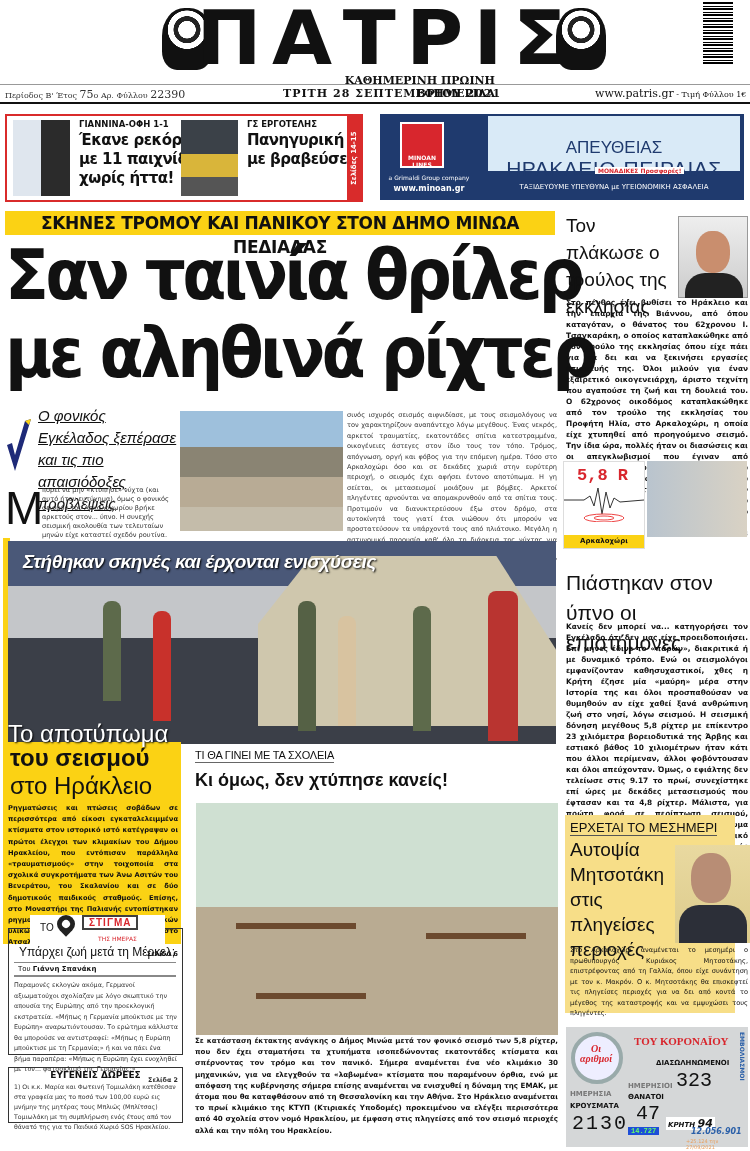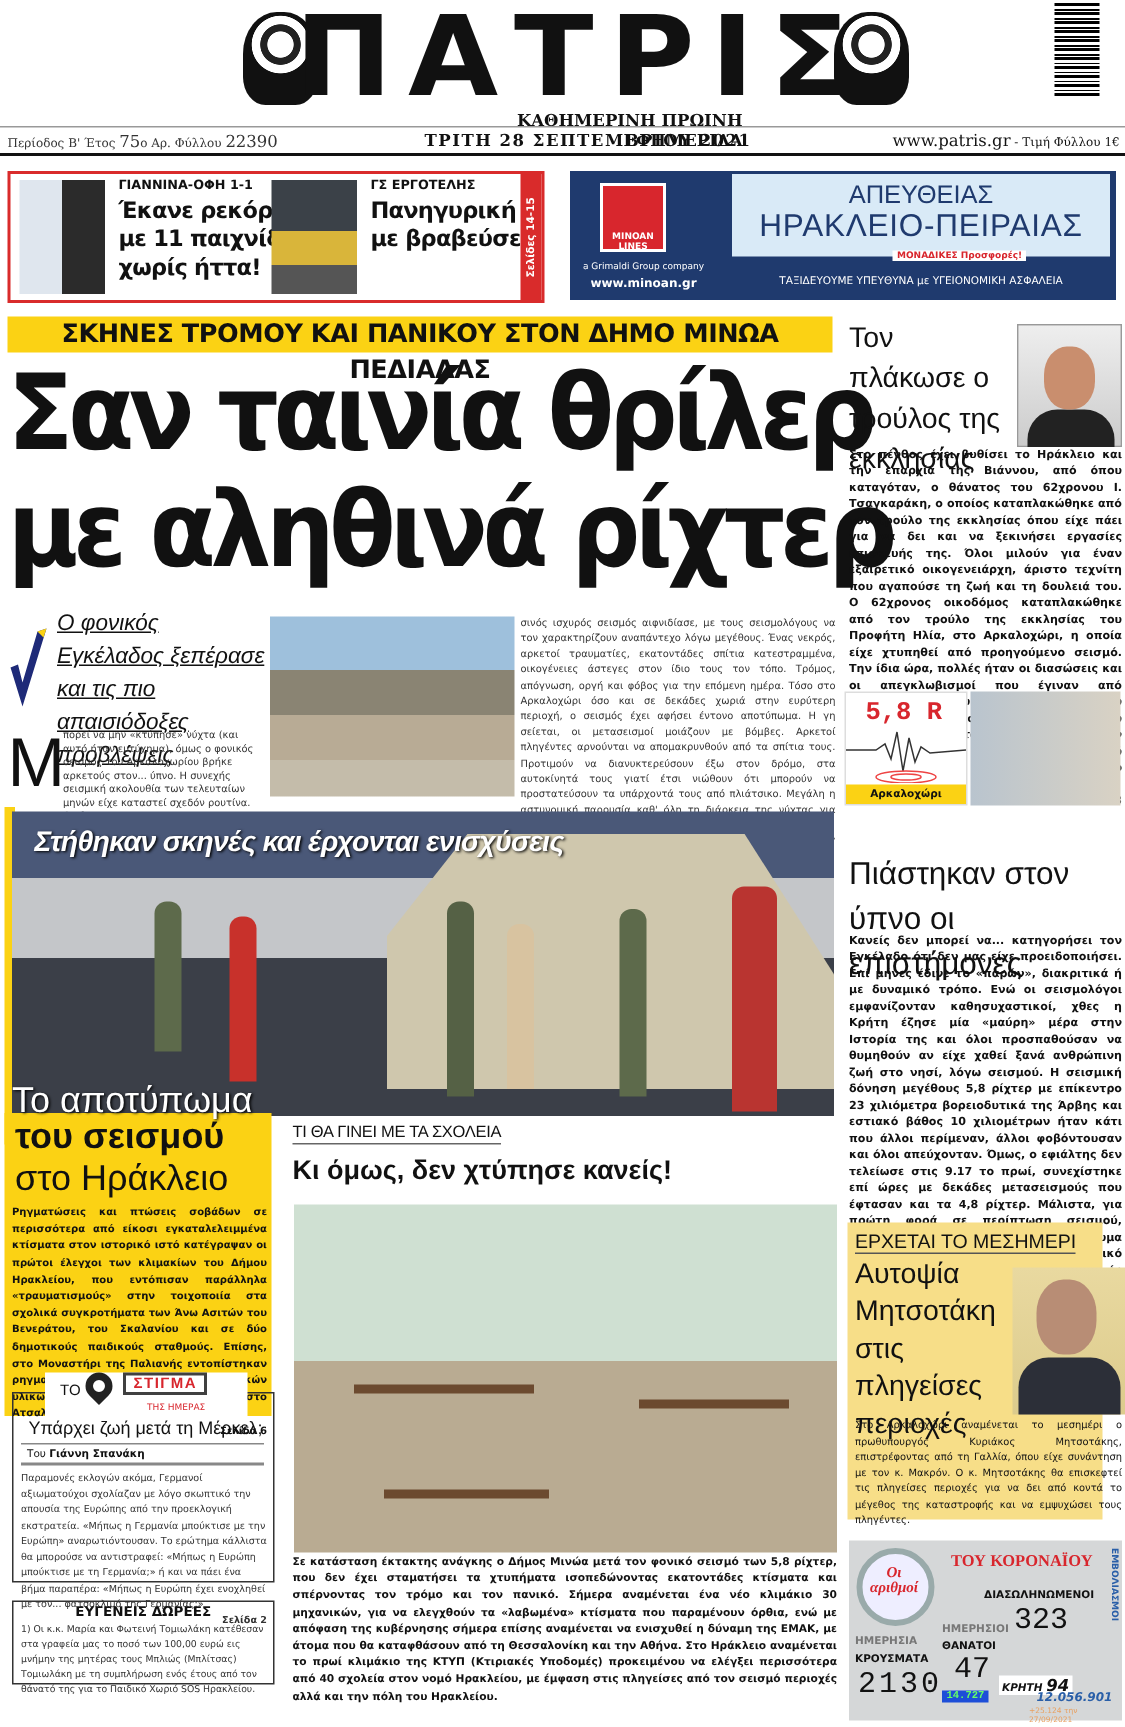--- a/index.html
+++ b/index.html
@@ -21,21 +21,21 @@
 .sports{left:5px;top:114px;width:358px;height:88px;border:2px solid #d92b2b;background:#fff}
 .sports .redtab{position:absolute;right:0;top:0;width:14px;height:84px;background:#d92b2b;color:#fff;font-size:7px;font-weight:bold;writing-mode:vertical-rl;transform:rotate(180deg);text-align:center;line-height:14px}
 .thumb{position:absolute;top:4px;width:57px;height:76px}
 .sp-kicker{position:absolute;font-size:8.5px;font-weight:bold;color:#111}
 .sp-head{position:absolute;font-size:15px;font-weight:bold;line-height:19px;font-family:"DejaVu Sans",sans-serif;letter-spacing:-0.5px}
 
 .ad{left:380px;top:114px;width:364px;height:86px;background:#1f3a6e}
 .ad-logo{position:absolute;left:20px;top:8px;width:44px;height:46px;background:#d8262d;border:2px solid #fff;color:#fff;font-size:6px;font-weight:bold;text-align:center;padding-top:30px;line-height:7px}
 .ad-small{position:absolute;left:4px;width:90px;text-align:center;color:#fff}
 .ad-box{position:absolute;left:108px;top:2px;width:252px;height:55px;background:#d9eaf7;text-align:center;color:#1f3a6e;font-family:"Liberation Sans",sans-serif}
-.ad-l1{font-size:17px;line-height:20px;padding-top:4px}
+.ad-l1{font-size:17px;line-height:20px;padding-top:22px}
 .ad-l2{font-size:21px;line-height:22px;letter-spacing:0.5px}
 .ad-badge{position:absolute;left:215px;top:53px;font-size:6px;color:#d8262d;font-weight:bold;background:#fff;padding:0 3px}
 .ad-foot{position:absolute;left:108px;top:69px;width:252px;text-align:center;font-size:7px;color:#fff}
 
 .kicker-bar{left:5px;top:211px;width:550px;height:24px;background:#fbd214;font-weight:bold;font-size:17px;line-height:24px;text-align:center;letter-spacing:-0.3px}
 .main-head{left:5px;top:236px;width:555px;font-family:"DejaVu Sans",sans-serif;font-weight:bold;font-size:70px;line-height:78px;letter-spacing:-4px;transform:scaleX(0.92);transform-origin:left;white-space:nowrap}
 
 .rt-head{left:566px;top:212px;width:110px;font-family:"Liberation Sans",sans-serif;font-size:19px;line-height:27px}
 .rt-photo{left:678px;top:216px;width:70px;height:82px;background:linear-gradient(#eee,#ccc);border:1px solid #999}
 .rt-face{position:absolute;left:17px;top:14px;width:34px;height:42px;border-radius:45%;background:#c98e6e}
@@ -55,21 +55,21 @@
 .tent-photo{left:8px;top:541px;width:548px;height:203px;background:linear-gradient(180deg,#4a5878 0 22%,#c4c6c9 22% 48%,#3b3f48 48% 100%)}
 .tent{position:absolute;left:250px;top:15px;width:298px;height:170px;background:#cfc7ad;clip-path:polygon(18% 0,80% 0,100% 55%,100% 100%,0 100%,0 40%)}
 .person{position:absolute;width:18px;border-radius:8px 8px 0 0}
 .photo-caption{position:absolute;left:15px;top:10px;font-family:"Liberation Sans",sans-serif;font-style:italic;font-weight:bold;font-size:19px;color:#fff;text-shadow:1px 1px 2px #000;letter-spacing:-0.5px}
 .ybox{left:3px;top:742px;width:178px;height:202px;background:#fbd214}
 .yhead1{left:8px;top:720px;font-family:"Liberation Sans",sans-serif;font-size:24px;color:#fff;text-shadow:1px 1px 2px #000}
 .yhead2{left:10px;top:744px;font-family:"Liberation Sans",sans-serif;font-weight:bold;font-size:24px;line-height:28px}
 .yhead3{left:10px;top:772px;font-family:"Liberation Sans",sans-serif;font-size:24px;line-height:28px}
 .ytext{left:8px;top:803px;width:170px;font-size:6.7px;line-height:11.2px;font-weight:bold;text-align:justify}
 
-.graph-left{left:563px;top:461px;width:82px;height:76px;background:#fff;border:1px solid #ddd}
+.graph-left{left:563px;top:461px;width:82px;height:88px;background:#fff;border:1px solid #ddd}
 .graph-right{left:647px;top:461px;width:100px;height:76px;background:linear-gradient(90deg,#b9c4ce,#d9d2c4)}
 .richter{position:absolute;left:13px;top:4px;font-family:"Liberation Mono",monospace;font-size:17px;color:#d8262d;font-weight:bold}
 .ylabel{position:absolute;left:0;bottom:0;width:80px;height:13px;background:#fbd214;font-size:7px;text-align:center;line-height:13px;font-weight:bold}
 .rm-head{left:566px;top:568px;width:182px;font-family:"Liberation Sans",sans-serif;font-size:21px;line-height:30px}
 .rm-text{left:566px;top:621px;width:182px}
 
 .school-kicker{left:195px;top:749px;font-family:"Liberation Sans",sans-serif;font-size:11px;border-bottom:1px solid #666;padding-bottom:1px;letter-spacing:-0.2px}
 .school-head{left:195px;top:770px;font-family:"Liberation Sans",sans-serif;font-weight:bold;font-size:18px}
 .school-photo{left:196px;top:803px;width:362px;height:232px;background:linear-gradient(180deg,#cfe0d2 0 45%,#b9ab92 45% 100%)}
 .desk{position:absolute;background:#6c4a2f;height:6px}

